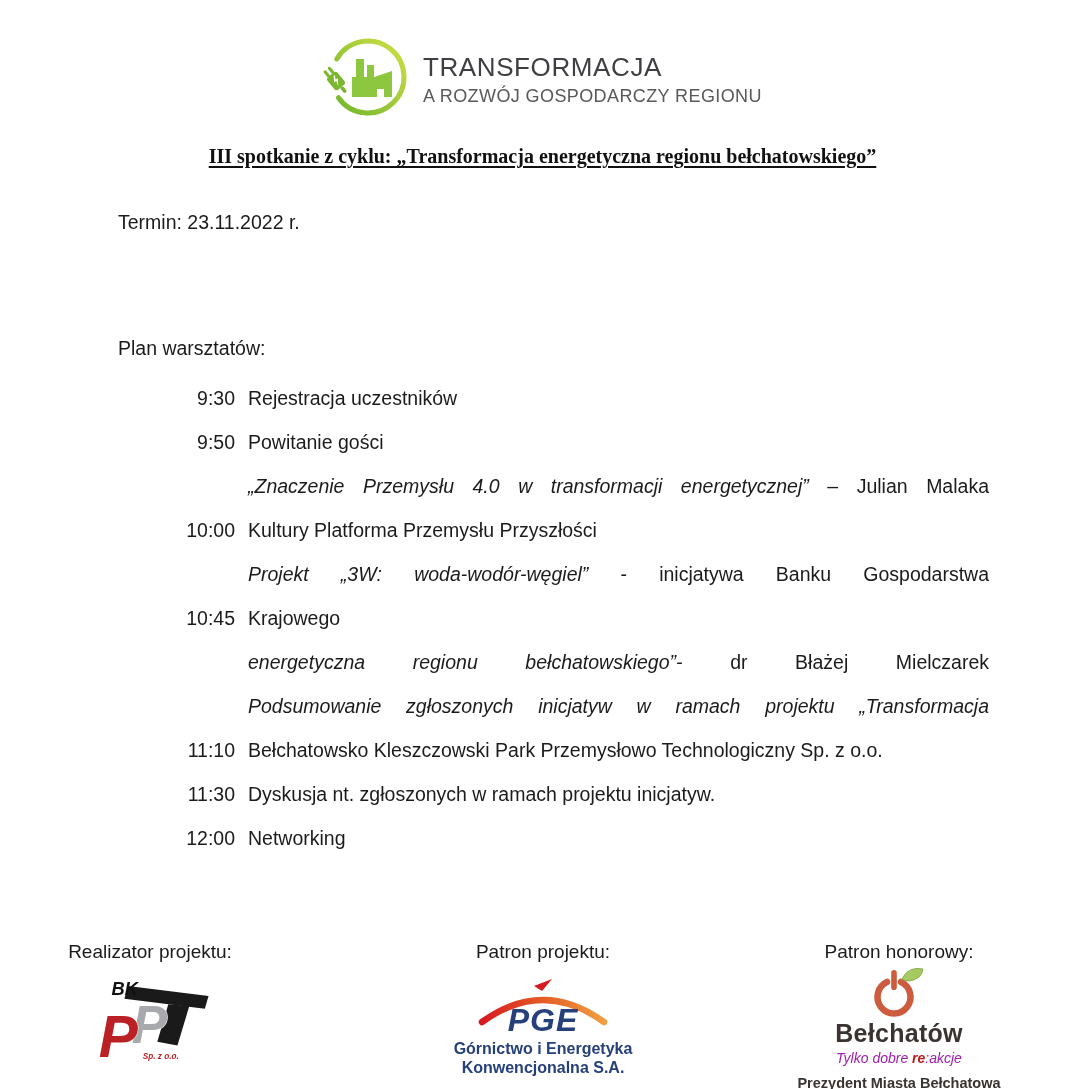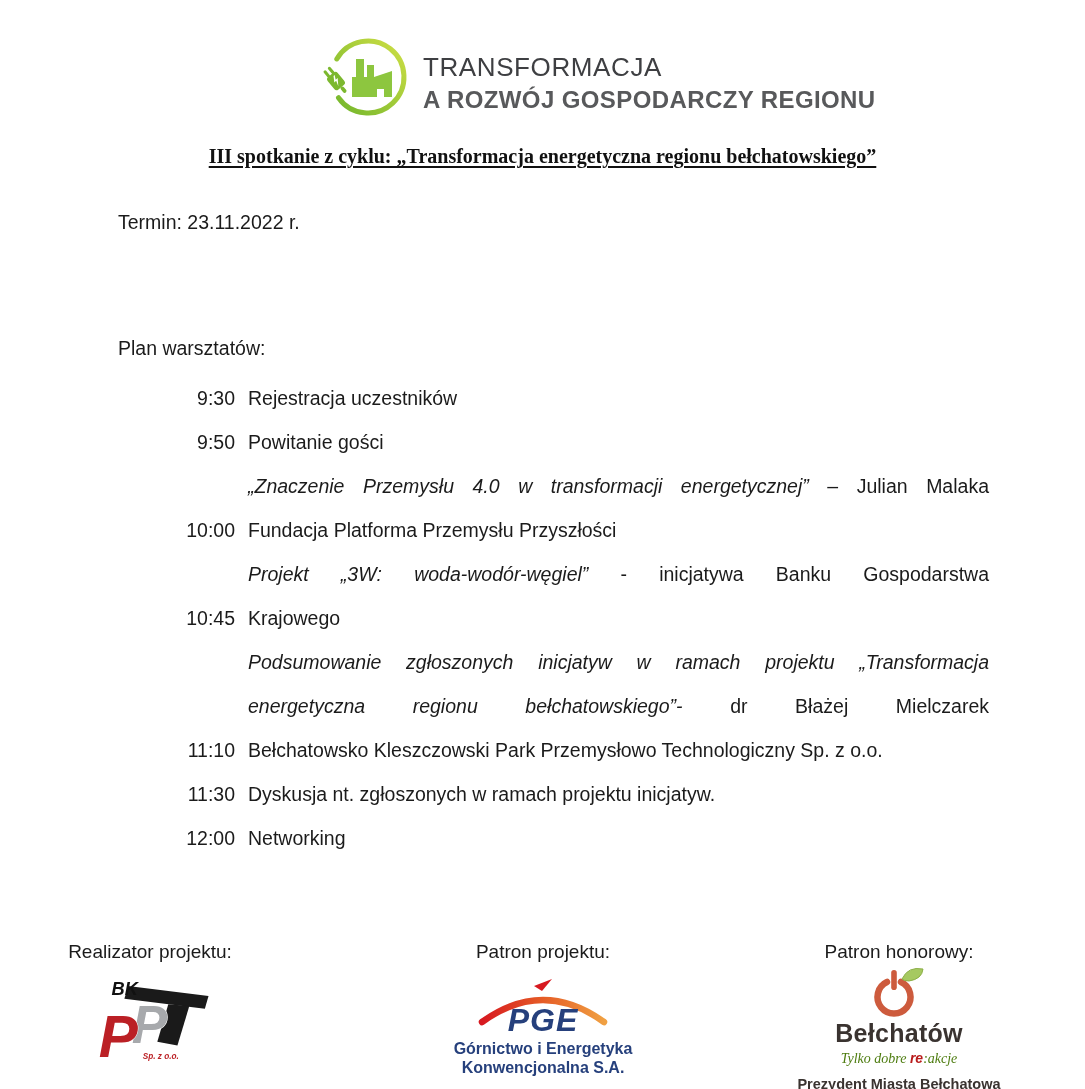--- a/index.html
+++ b/index.html
@@ -4,21 +4,21 @@
 <style>
   html,body{margin:0;padding:0;background:#fff;}
   .page{
     position:relative;width:1085px;height:1089px;background:#ffffff;overflow:hidden;
     font-family:"Liberation Sans",sans-serif;color:#1b1b1b;
   }
   
   .logo-icon{position:absolute;left:316px;top:34px;}
   .logo-text{position:absolute;left:423px;top:52px;}
   .logo-title{font-size:26px;font-weight:normal;letter-spacing:.6px;color:#3e3f42;}
-  .logo-subtitle{font-size:24px;letter-spacing:.4px;color:#58595b;margin-top:3px;font-weight:bold;}
+  .logo-subtitle{font-size:18px;letter-spacing:.4px;color:#58595b;margin-top:3px;}
   
   .heading{
     position:absolute;top:145px;left:0;right:0;text-align:center;white-space:nowrap;
     font-family:"Liberation Serif",serif;font-weight:bold;font-size:20px;
     text-decoration:underline;text-underline-offset:3px;color:#111;
   }
   
   .detail{position:absolute;left:118px;font-size:19.5px;white-space:nowrap;color:#1b1b1b;}
   .termin{top:211px;}
   .miejsce{top:270px;}
@@ -36,21 +36,21 @@
   .c1{left:25px;}
   .c2{left:418px;}
   .c3{left:774px;}
   .flabel{font-size:19px;color:#1b1b1b;white-space:nowrap;}
   .bkppt{margin-top:12px;}
   .pge{margin-top:13px;}
   .pge-sub{margin-top:4px;text-align:center;font-size:16px;font-weight:bold;color:#26407c;line-height:1.18;}
   .pwr{margin-top:3px;}
   .city{margin-top:1px;font-size:25px;font-weight:bold;letter-spacing:.3px;color:#3a3330;}
   .tagline{margin-top:2px;font-size:14px;font-style:italic;white-space:nowrap;}
-  .tl-o{color:#4d7c0f;font-family:Liberation Serif, serif;}
+  .tl-o{color:#a21caf;}
   .tl-d{color:#b91c1c;font-weight:bold;}
   .president{margin-top:9px;font-size:14.5px;font-weight:bold;color:#3a3330;white-space:nowrap;}
 </style>
 </head>
 <body>
 
 <div class="page">
 
   <div>
     <svg class="logo-icon" width="100" height="86" viewBox="0 0 100 86">
@@ -96,37 +96,37 @@
       <div class="time">9:50</div>
       <div class="desc">
         <div class="line"><span>Powitanie gości</span></div>
       </div>
     </div>
 
     <div class="row">
       <div class="time">10:00</div>
       <div class="desc">
         <div class="line just"><span class="it">„Znaczenie Przemysłu 4.0 w transformacji energetycznej”</span><span> – Julian Malaka</span></div>
-        <div class="line"><span>Fundacja Platforma Przemysłu Przyszłości</span></div>
+        <div class="line"><span>Kultury Platforma Przemysłu Przyszłości</span></div>
       </div>
     </div>
 
     <div class="row">
       <div class="time">10:45</div>
       <div class="desc">
         <div class="line just"><span class="it">Projekt „3W: woda-wodór-węgiel”</span><span> - inicjatywa Banku Gospodarstwa</span></div>
         <div class="line"><span>Krajowego</span></div>
       </div>
     </div>
 
     <div class="row">
       <div class="time">11:10</div>
       <div class="desc">
+        <div class="line just"><span class="it">energetyczna regionu bełchatowskiego”-</span><span> dr Błażej Mielczarek</span></div>
         <div class="line just"><span class="it">Podsumowanie zgłoszonych inicjatyw w ramach projektu „Transformacja</span></div>
-        <div class="line just"><span class="it">energetyczna regionu bełchatowskiego”-</span><span> dr Błażej Mielczarek</span></div>
         <div class="line"><span>Bełchatowsko Kleszczowski Park Przemysłowo Technologiczny Sp. z o.o.</span></div>
       </div>
     </div>
 
     <div class="row">
       <div class="time">11:30</div>
       <div class="desc">
         <div class="line"><span>Dyskusja nt. zgłoszonych w ramach projektu inicjatyw.</span></div>
       </div>
     </div>

